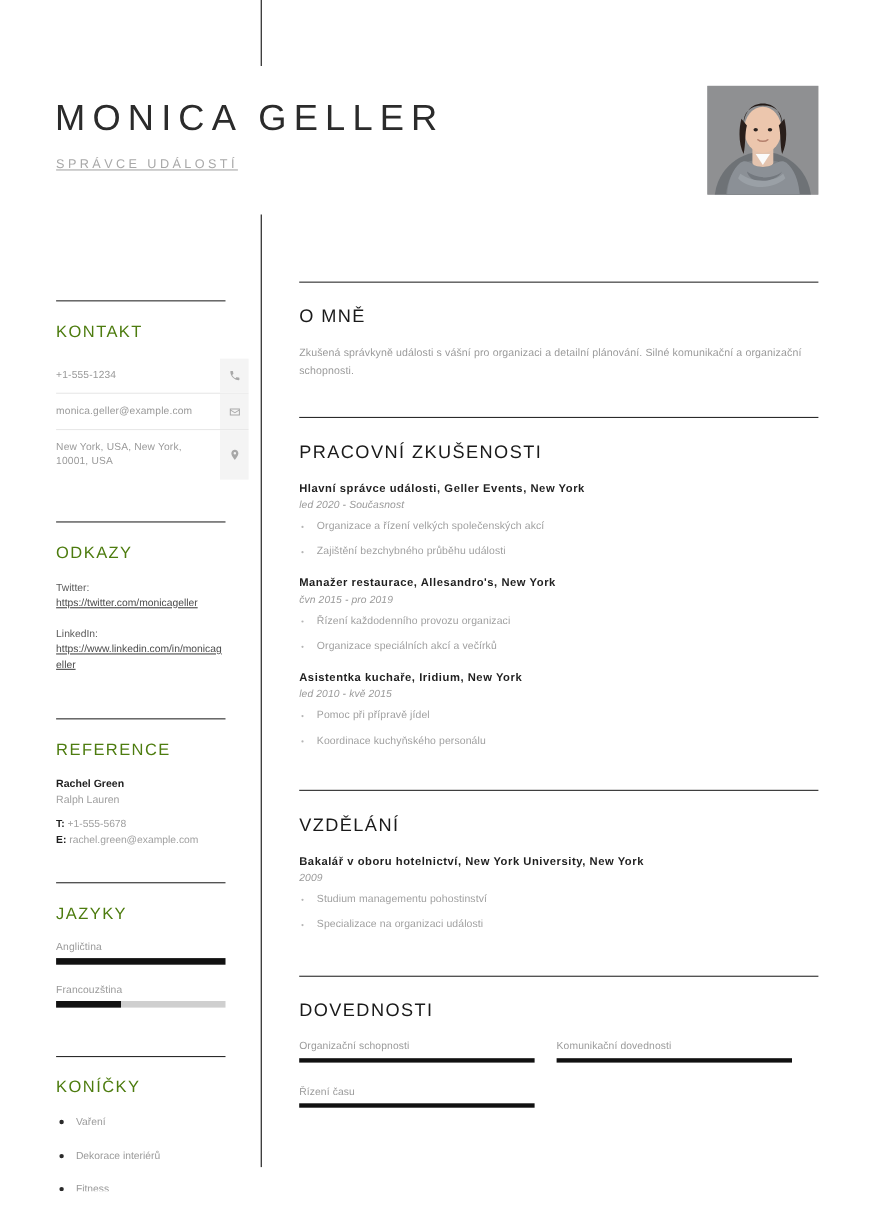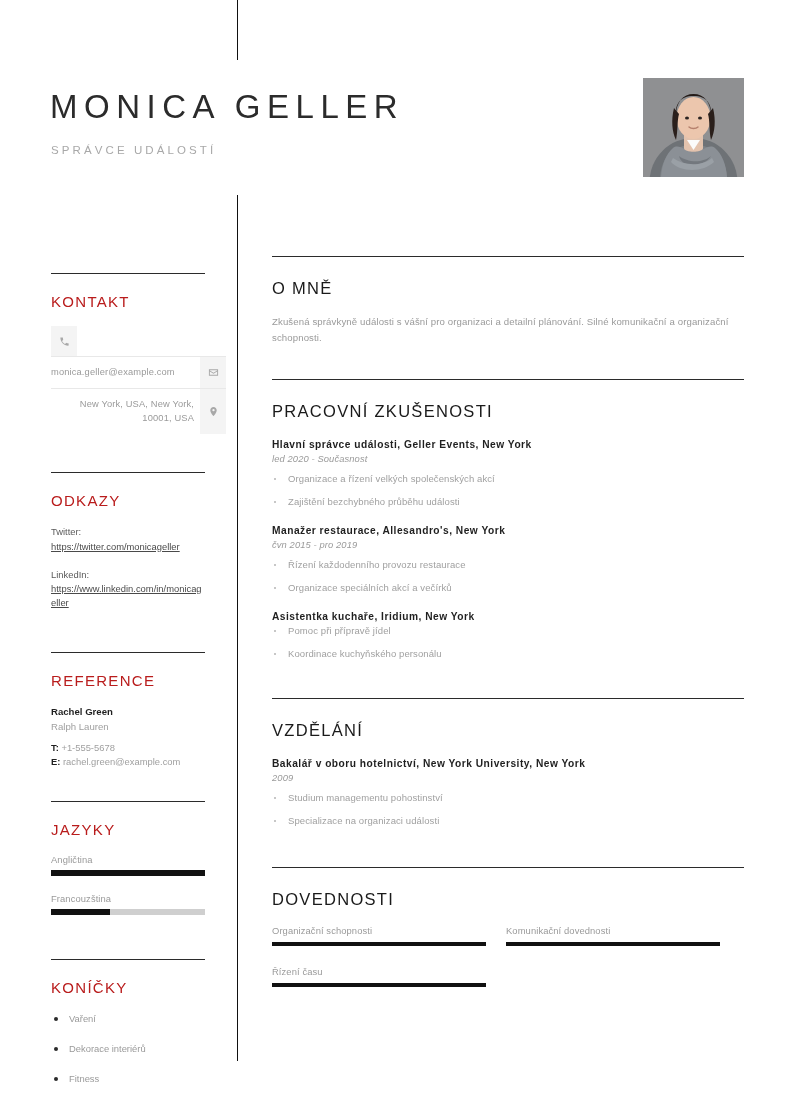--- a/index.html
+++ b/index.html
@@ -25,46 +25,46 @@
   
   .header { position:absolute; left:0; top:0; width:794px; height:195px; }
   .name {
     position:absolute; left:50px; top:88px;
     font-size:33px; font-weight:400; letter-spacing:6.5px;
     color:#2b2b2b; white-space:nowrap;
   }
   .role {
     position:absolute; left:51px; top:144px;
     font-size:11.5px; font-weight:400; letter-spacing:3.1px;
-    color:#a8a8a8; white-space:nowrap;
+    color:#a8a8a8; white-space:nowrap;text-decoration:underline;
   }
   .photo {
     position:absolute; left:643px; top:78px; width:101px; height:99px;
     overflow:hidden; background:#8e8e90;
   }
   .photo svg { display:block; width:101px; height:99px; }
 
   
   .sidebar { position:absolute; left:0; top:195px; width:237px; }
   .side-sec { padding:0 32px 0 51px; }
   .side-rule {
     height:1px; background:#2b2b2b; margin-bottom:19px; width:154px;
   }
   .side-h {
     font-size:15px; font-weight:400; letter-spacing:1.3px;
-    color:#b91c1c; margin-bottom:16px;
+    color:#4d7c0f; margin-bottom:16px;
   }
 
   
   .contact-wrap { position:relative; width:175px; }
   .c-row {
     display:flex; align-items:flex-start; min-height:31px;
     border-bottom:1px solid #e8e8e8;
   }
-  .c-row:last-child { border-bottom:none;text-align:right; }
+  .c-row:last-child { border-bottom:none; }
   .c-text {
     flex:1; font-size:9.3px; color:#9a9a9a; line-height:1.45;
     padding:9px 6px 9px 0; letter-spacing:.15px;
   }
   .c-icon {
     width:26px; background:#f4f4f4; display:flex;
     align-items:center; justify-content:center;
     align-self:stretch; color:#a6a6a6;
   }
   .c-icon svg { width:11px; height:11px; fill:#a8a8a8; }
@@ -166,20 +166,21 @@
   </div>
 
   <div class="sidebar">
 
     <div class="side-sec" style="padding-top:78px;">
       <div class="side-rule"></div>
       <div class="side-h">KONTAKT</div>
       <div class="contact-wrap">
 
         <div class="c-row">
+          <div class="c-text">+1-555-1234</div>
           <div class="c-icon">
             <svg viewBox="0 0 24 24">
                 <path d="M6.6 10.8c1.4 2.8 3.8 5.1 6.6 6.6l2.2-2.2c.3-.3.7-.4 1-.2 1.2.4 2.4.6 3.6.6.6 0 1 .4 1 1V20c0 .6-.4 1-1 1-9.4 0-17-7.6-17-17 0-.6.4-1 1-1h3.5c.6 0 1 .4 1 1 0 1.3.2 2.5.6 3.6.1.4 0 .8-.2 1z"></path>
               </svg>
           </div>
         </div>
 
         <div class="c-row">
           <div class="c-text">monica.geller@example.com</div>
           <div class="c-icon">
@@ -290,30 +291,31 @@
           <div class="e-dash"></div>
           <div class="e-btxt">Zajištění bezchybného průběhu události</div>
         </div>
       </div>
 
       <div class="entry">
         <div class="e-title">Manažer restaurace, Allesandro's, New York</div>
         <div class="e-date">čvn 2015 - pro 2019</div>
         <div class="e-bullet">
           <div class="e-dash"></div>
-          <div class="e-btxt">Řízení každodenního provozu restaurace</div>
+          <div class="e-btxt">Řízení každodenního provozu organizaci</div>
         </div>
         <div class="e-bullet">
           <div class="e-dash"></div>
           <div class="e-btxt">Organizace speciálních akcí a večírků</div>
         </div>
       </div>
 
       <div class="entry">
         <div class="e-title">Asistentka kuchaře, Iridium, New York</div>
+        <div class="e-date">led 2010 - kvě 2015</div>
         <div class="e-bullet">
           <div class="e-dash"></div>
           <div class="e-btxt">Pomoc při přípravě jídel</div>
         </div>
         <div class="e-bullet">
           <div class="e-dash"></div>
           <div class="e-btxt">Koordinace kuchyňského personálu</div>
         </div>
       </div>
     </div>

